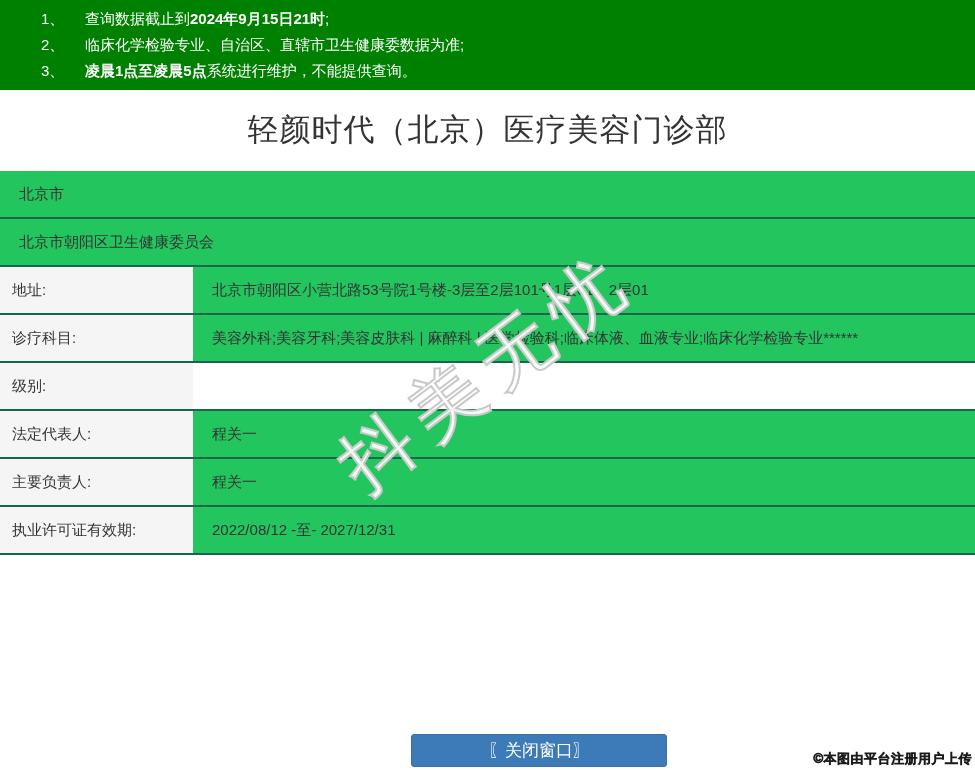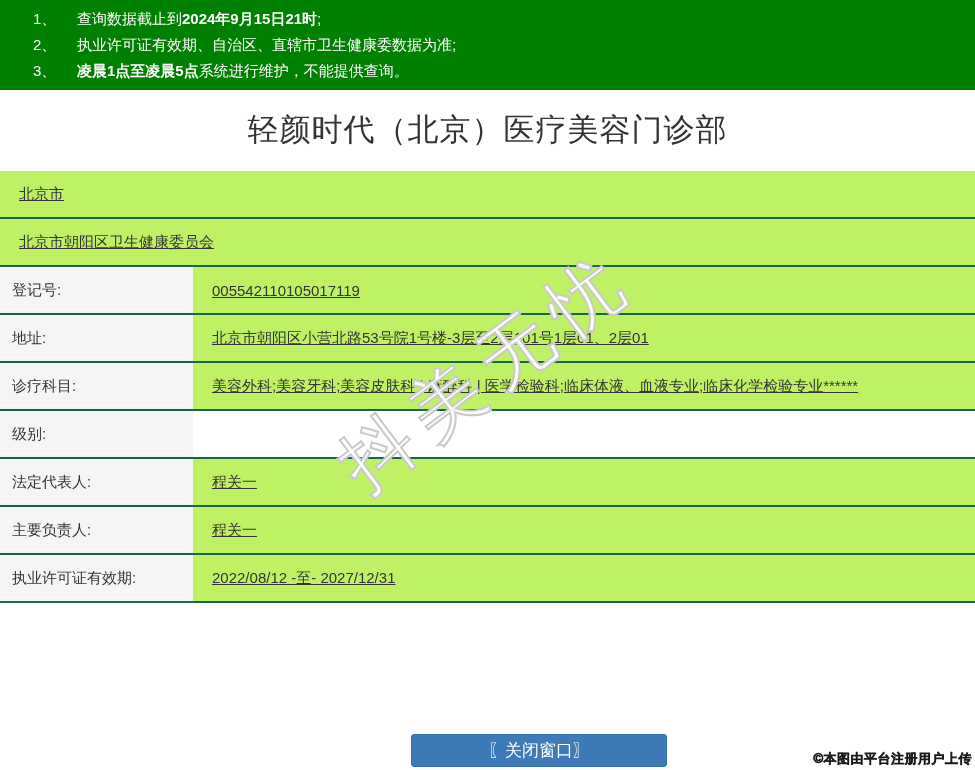--- a/index.html
+++ b/index.html
@@ -22,20 +22,21 @@
   .banner{
     width:975px;height:90px;
     background:var(--banner-green,#008000);
     color:#fff;
     padding:6px 10px 0 33px;
   }
   .note-line{
     font-size:15px;
     line-height:26px;
     white-space:nowrap;
+    margin-left:8px;
   }
   .note-num{display:inline-block;min-width:44px;}
   .note-bold{font-weight:700;}
   
   .title{
     margin-top:22px;
     text-align:center;
     font-size:31px;
     line-height:36px;
     font-weight:400;
@@ -59,24 +60,23 @@
   }
   .cell.label{
     width:193px;
     background:var(--label-bg,#f5f5f5);
     padding-left:12px;
     flex:0 0 193px;
   }
   .cell.value{
     flex:1;
     padding-left:19px;
-    background:#bef264;
+    background:#22c55e;
     white-space:nowrap;
     overflow:hidden;
-    text-decoration:underline;
   }
   
   .watermark{
     position:absolute;
     left:487px;top:372px;
     transform:translate(-50%,-50%) rotate(-37deg);
     font-size:72px;
     letter-spacing:14px;
     white-space:nowrap;
     color:rgba(255,255,255,0.92);
@@ -112,36 +112,32 @@
     z-index:6;
   }
 </style>
 </head>
 <body>
 
 <div class="page">
 
   <div class="banner">
     <div class="note-line"><span class="note-num">1、</span><span>查询数据截止到</span><span class="note-bold">2024年9月15日21时</span><span>;</span></div>
-    <div class="note-line"><span class="note-num">2、</span><span>执业许可证有效期、自治区、直辖市卫生健康委数据为准;</span><span class="note-bold"></span><span></span></div>
+    <div class="note-line"><span class="note-num">2、</span><span>临床化学检验专业、自治区、直辖市卫生健康委数据为准;</span><span class="note-bold"></span><span></span></div>
     <div class="note-line"><span class="note-num">3、</span><span></span><span class="note-bold">凌晨1点至凌晨5点</span><span>系统进行维护，不能提供查询。</span></div>
   </div>
 
   <h1 class="title">轻颜时代（北京）医疗美容门诊部</h1>
 
   <div class="info-table">
     <div class="row">
       <div class="cell value">北京市</div>
     </div>
     <div class="row">
       <div class="cell value">北京市朝阳区卫生健康委员会</div>
-    </div>
-    <div class="row">
-      <div class="cell label">登记号:</div>
-      <div class="cell value">005542110105017119</div>
     </div>
     <div class="row">
       <div class="cell label">地址:</div>
       <div class="cell value">北京市朝阳区小营北路53号院1号楼-3层至2层101号1层01、2层01</div>
     </div>
     <div class="row">
       <div class="cell label">诊疗科目:</div>
       <div class="cell value">美容外科;美容牙科;美容皮肤科 | 麻醉科 | 医学检验科;临床体液、血液专业;临床化学检验专业******</div>
     </div>
     <div class="row">

